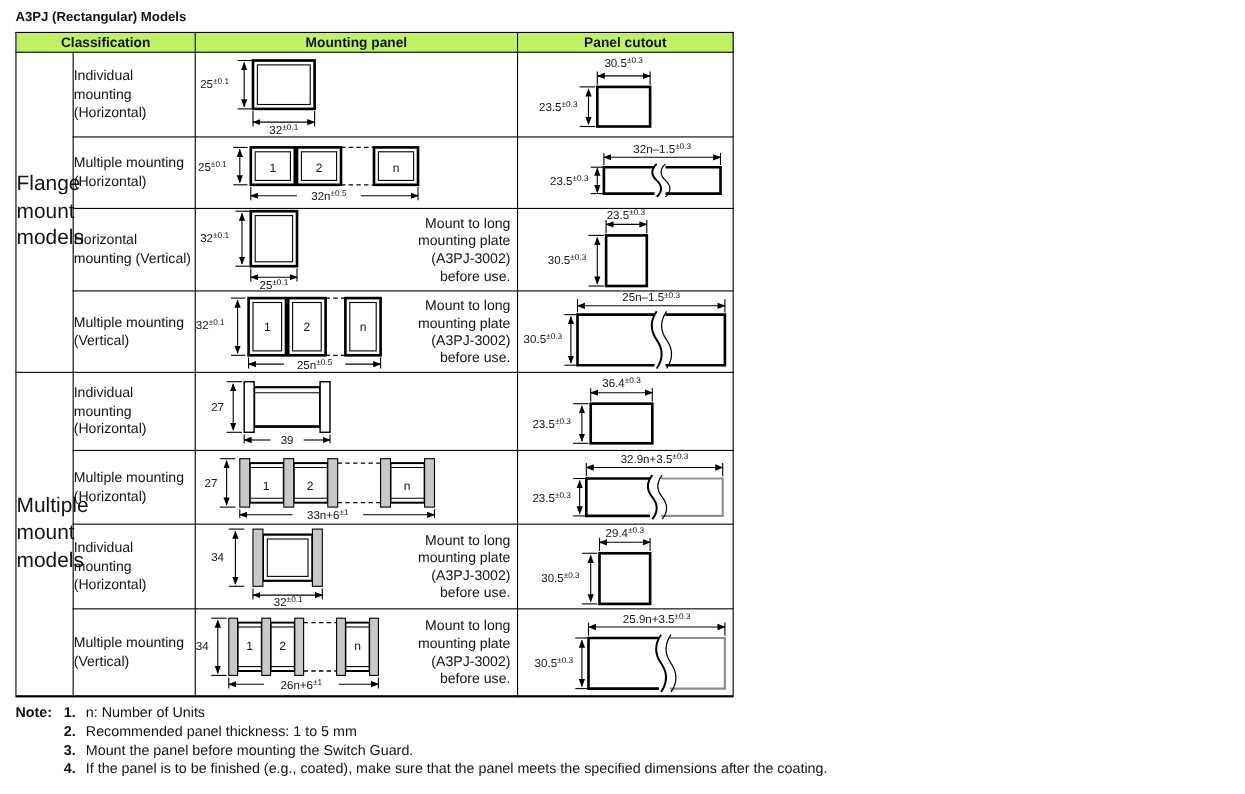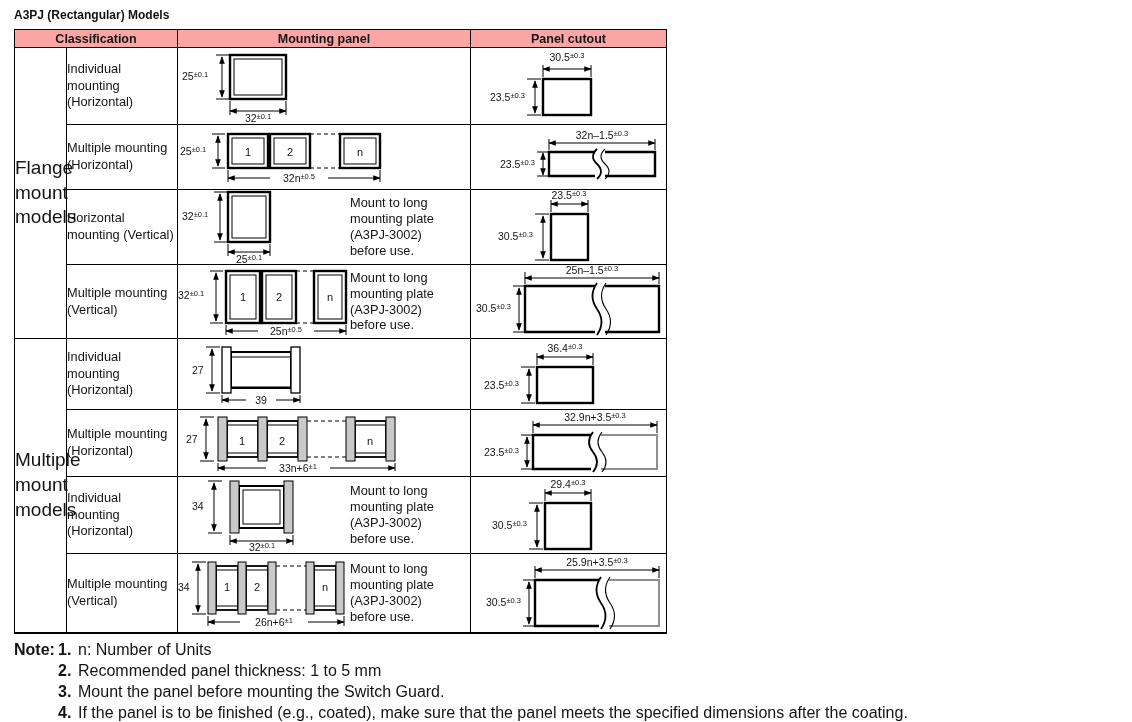--- a/index.html
+++ b/index.html
@@ -1,46 +1,46 @@
 <!DOCTYPE html>
 <html><head>
 <meta charset="utf-8">
 <style>
   html,body{margin:0;padding:0;background:#fff;}
   body{width:1132px;height:722px;font-family:"Liberation Sans",sans-serif;color:#141414;position:relative;}
   .page{padding:8px 0 0 14px;}
   h1.title{font-size:12px;font-weight:bold;margin:0 0 7px 0;color:#111;}
   table.models{border-collapse:collapse;table-layout:fixed;width:652px;border:1.5px solid #000;border-bottom:2.5px solid #000;}
   table.models td, table.models th{border:1px solid #000;vertical-align:middle;padding:0;}
-  th.hdr{background:#fca5a5;font-size:12.5px;font-weight:bold;height:17px;padding:1px 2px;}
+  th.hdr{background:#bef264;font-size:12.5px;font-weight:bold;height:17px;padding:1px 2px;}
   td.group-cell{font-size:19px;line-height:1.3;padding:2px 2px 2px 7px;vertical-align:middle;margin-top:40px;}
   td.type-cell{font-size:12.8px;line-height:1.3;padding:2px 4px 2px 9px;vertical-align:middle;}
   td.draw-cell{padding:2px 2px;}
   .mount-wrap{display:flex;align-items:center;}
-  .mount-note{font-size:12.8px;line-height:1.25;width:104px;flex:none;}
+  .mount-note{font-size:12.8px;line-height:1.25;width:104px;margin-left:10px;flex:none;text-align:right;}
   svg{display:block;overflow:visible;}
   
   .dln{stroke:#000;stroke-width:1;fill:none;}
   .dsh{stroke:#000;stroke-width:1.2;fill:none;stroke-dasharray:4 3;}
   .bx2{stroke:#000;stroke-width:2.4;fill:#fff;}
   .bx15{stroke:#000;stroke-width:1.8;fill:#fff;}
   .bx1{stroke:#000;stroke-width:1;fill:none;}
   .bp{stroke:#000;stroke-width:2.4;fill:none;}
   .bpg{stroke:#8f8f8f;stroke-width:2;fill:none;}
   .sq1{stroke:#000;stroke-width:1.8;fill:none;}
   .sq2{stroke:#000;stroke-width:1.1;fill:none;}
   .wb{fill:#fff;stroke:#000;stroke-width:1.3;}
   .gb{fill:#c9c9c9;stroke:#000;stroke-width:1;}
   text.dim{font-family:"Liberation Sans",sans-serif;font-size:10.5px;fill:#141414;}
   text.dim .tol{font-size:7.5px;}
   text.unit{font-family:"Liberation Sans",sans-serif;font-size:11px;fill:#141414;text-anchor:middle;}
   .mid{text-anchor:middle;}
   .end{text-anchor:end;}
   
-  .notes{margin-top:5px;font-size:16px;line-height:1.32;}
+  .notes{margin-top:5px;font-size:13px;line-height:1.32;}
   .note-item{display:grid;grid-template-columns:44px 20px auto;}
   .note-label{font-weight:bold;}
   .note-num{font-weight:bold;}
 </style>
 </head>
 <body>
 
 <svg width="0" height="0" style="position:absolute" aria-hidden="true">
   <defs>
     <marker id="ar" viewBox="0 0 10 10" refX="9" refY="5" markerWidth="7.5" markerHeight="7.5" orient="auto-start-reverse" markerUnits="userSpaceOnUse">

